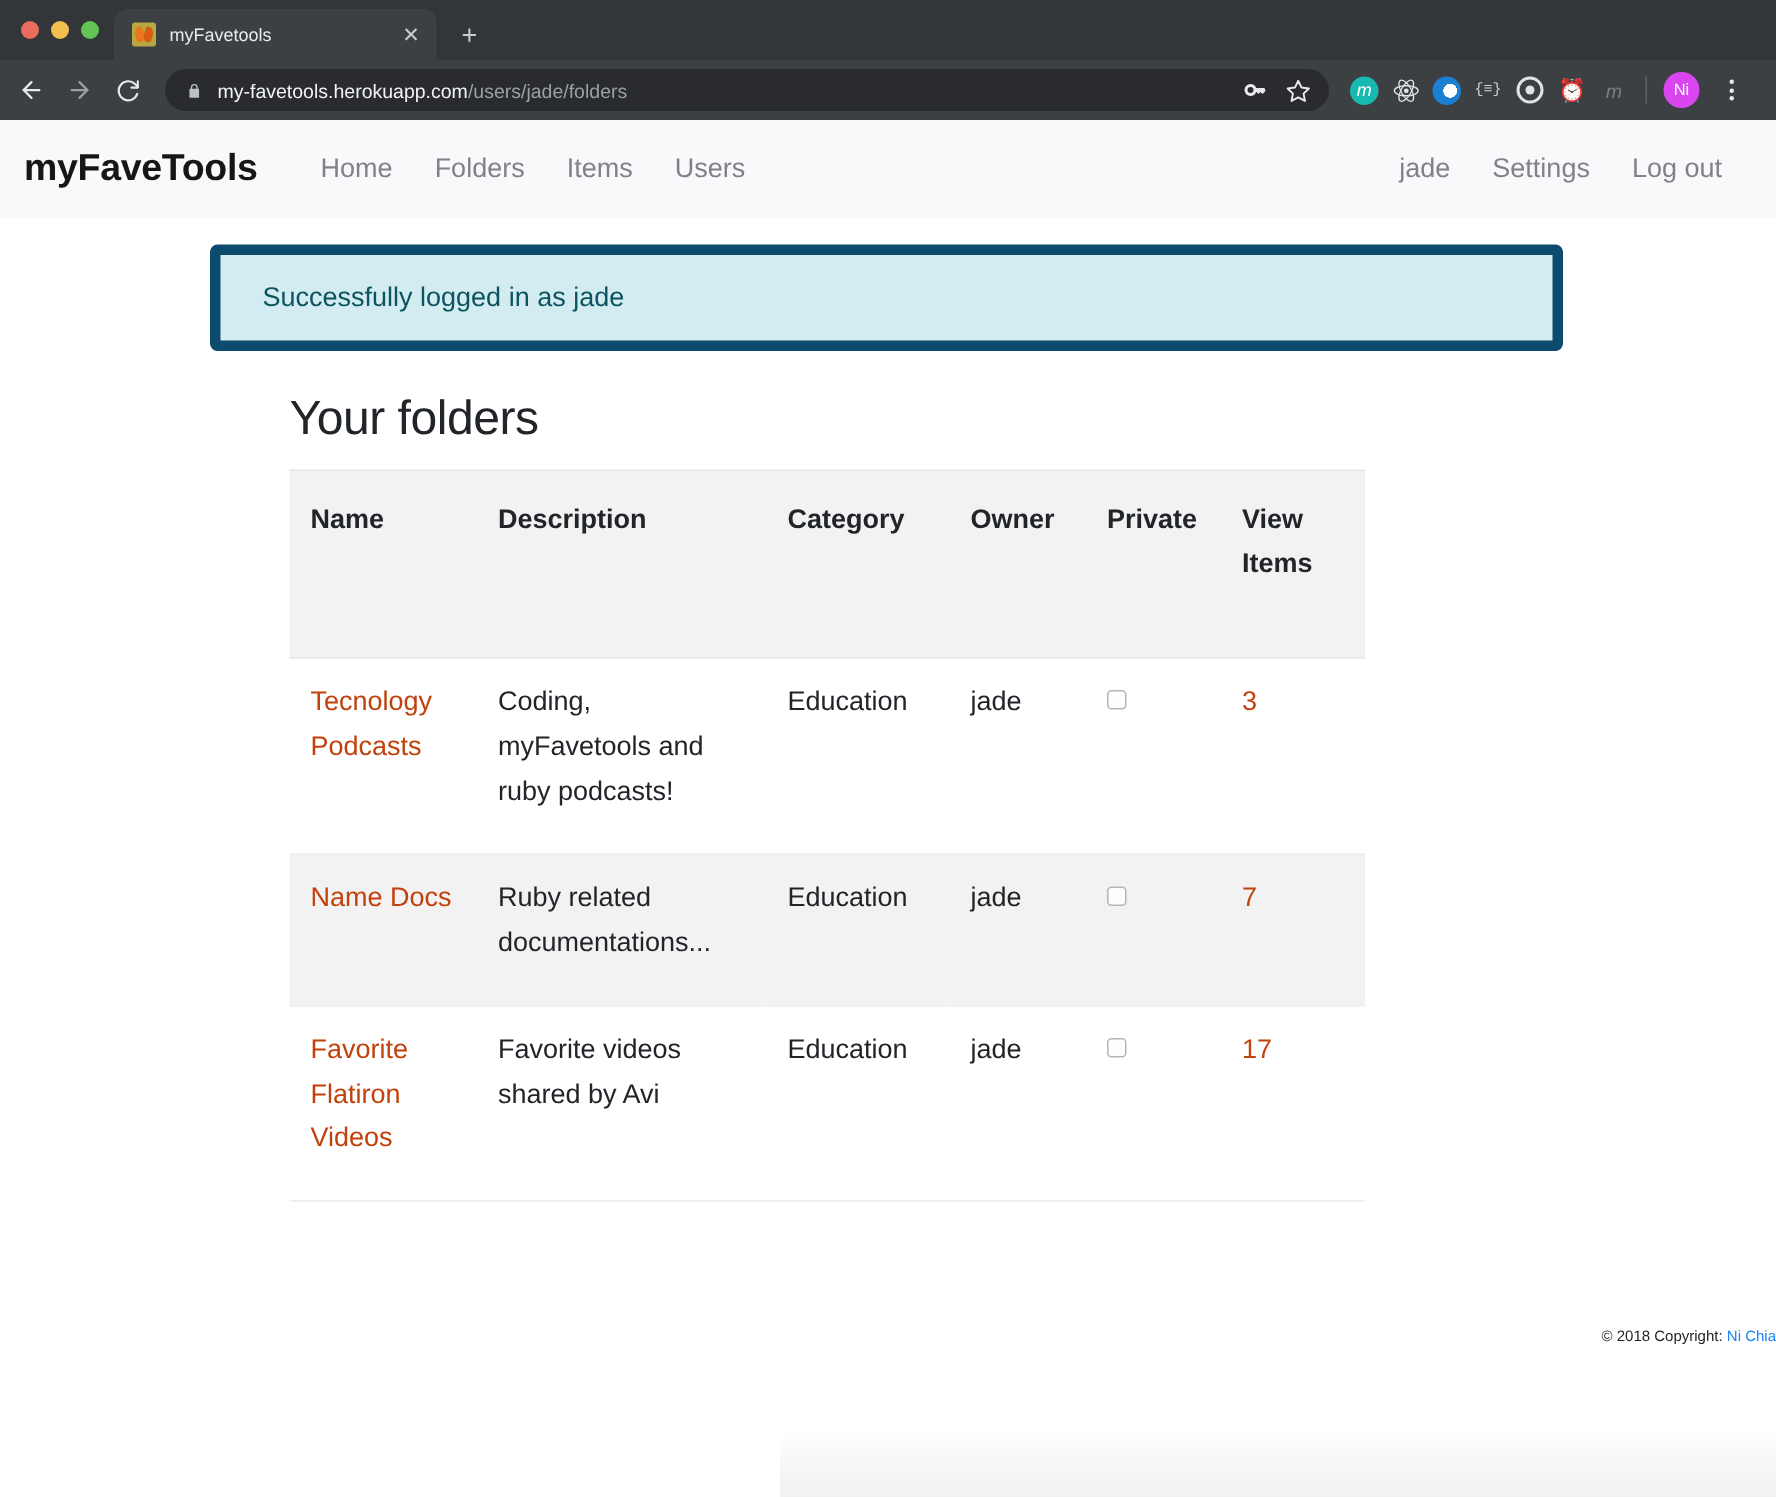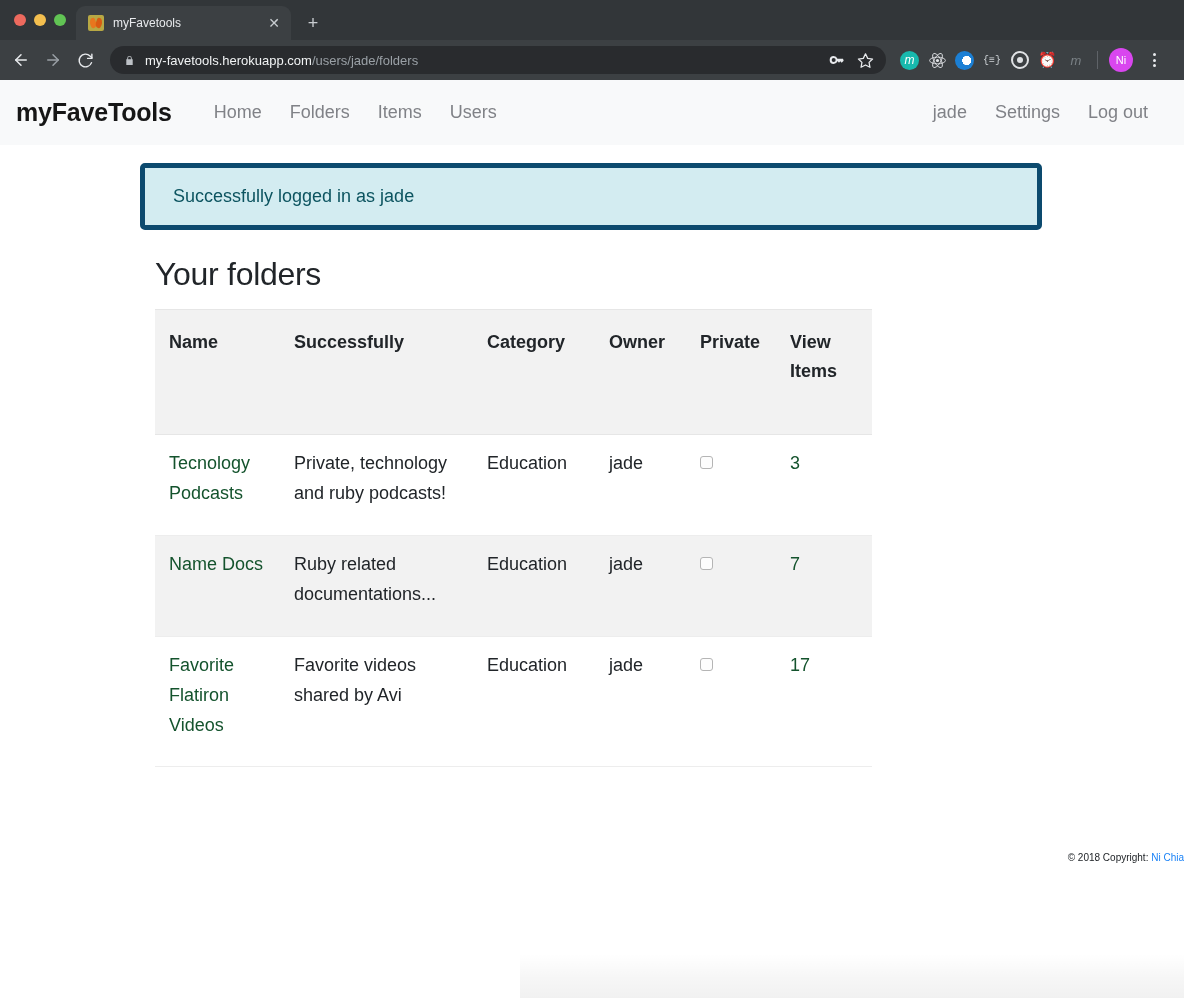--- a/index.html
+++ b/index.html
@@ -299,29 +299,30 @@
   }
   .nav-right .nav-link { padding: 0 14px; }
 
   .content {
     padding: 0 0 0 0;
   }
 
   .alert {
     margin: 18px 142px 0 140px;
     background: #d3ecf1;
-    border: 5px solid #0c4a6e;
+    border: 7px solid #0c4a6e;
     border-radius: 5px;
     padding: 18px 20px 18px 28px;
     color: #0c5460;
     font-size: 18px;
   }
 
   .container {
     padding: 0 0 0 155px;
+    margin-left: 38px;
   }
 
   h1.page-title {
     font-size: 32px;
     font-weight: normal;
     color: #212529;
     margin: 26px 0 16px 0;
     letter-spacing: -0.3px;
   }
 
@@ -358,21 +359,21 @@
   }
 
   .col-name { width: 125px; }
   .col-desc { width: 193px; }
   .col-cat  { width: 122px; }
   .col-own  { width: 91px; }
   .col-priv { width: 90px; }
   .col-view { width: 96px; }
 
   a.link {
-    color: #14532d;
+    color: #c2410c;
     text-decoration: none;
   }
 
   .cb {
     width: 13px; height: 13px;
     border: 1px solid #b5b5b5;
     border-radius: 3px;
     background: #fdfdfd;
     display: inline-block;
     margin-top: 6px;
@@ -516,31 +517,31 @@
           <col class="col-name">
             <col class="col-desc">
             <col class="col-cat">
           <col class="col-own">
             <col class="col-priv">
             <col class="col-view">
         </colgroup>
         <thead>
           <tr>
             <th>Name</th>
-            <th>Successfully</th>
+            <th>Description</th>
             <th>Category</th>
             <th>Owner</th>
             <th>Private</th>
             <th>View Items</th>
           </tr>
         </thead>
         <tbody>
           <tr>
             <td><a class="link">Tecnology Podcasts</a></td>
-            <td>Private, technology and ruby podcasts!</td>
+            <td>Coding, myFavetools and ruby podcasts!</td>
             <td>Education</td>
             <td>jade</td>
             <td><span class="cb"></span></td>
             <td><a class="link">3</a></td>
           </tr>
           <tr>
             <td><a class="link">Name Docs</a></td>
             <td>Ruby related documentations...</td>
             <td>Education</td>
             <td>jade</td>

